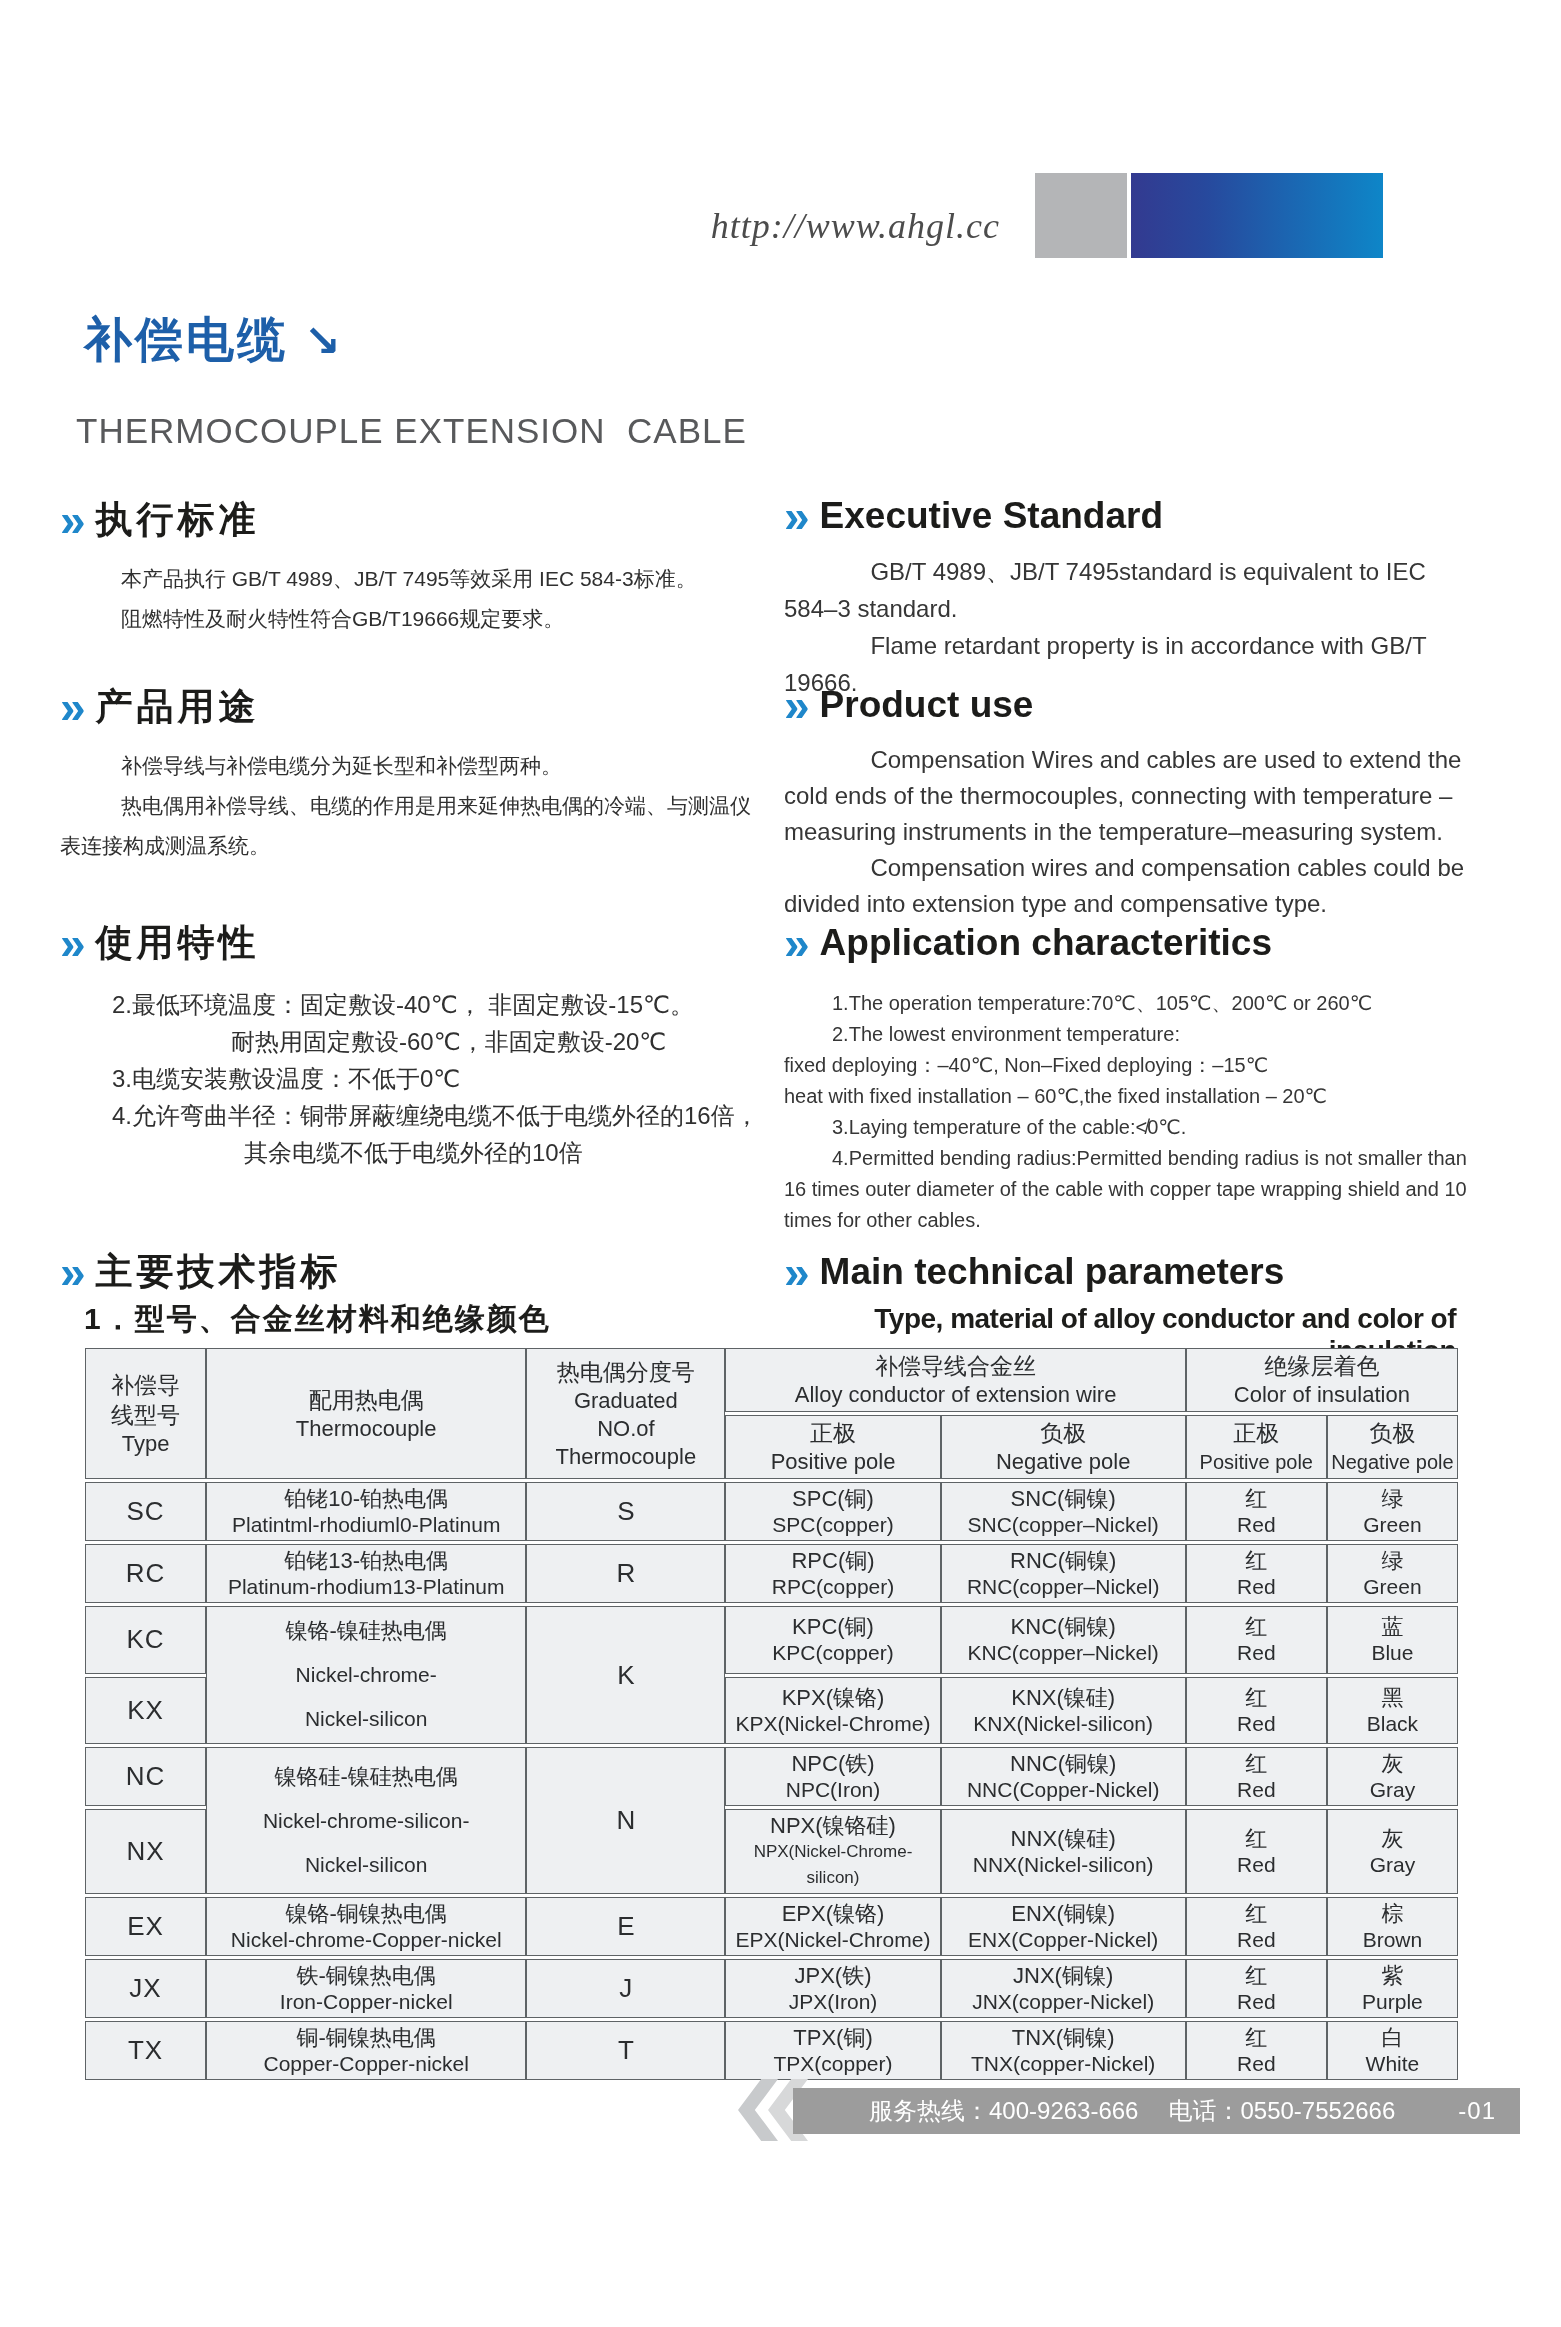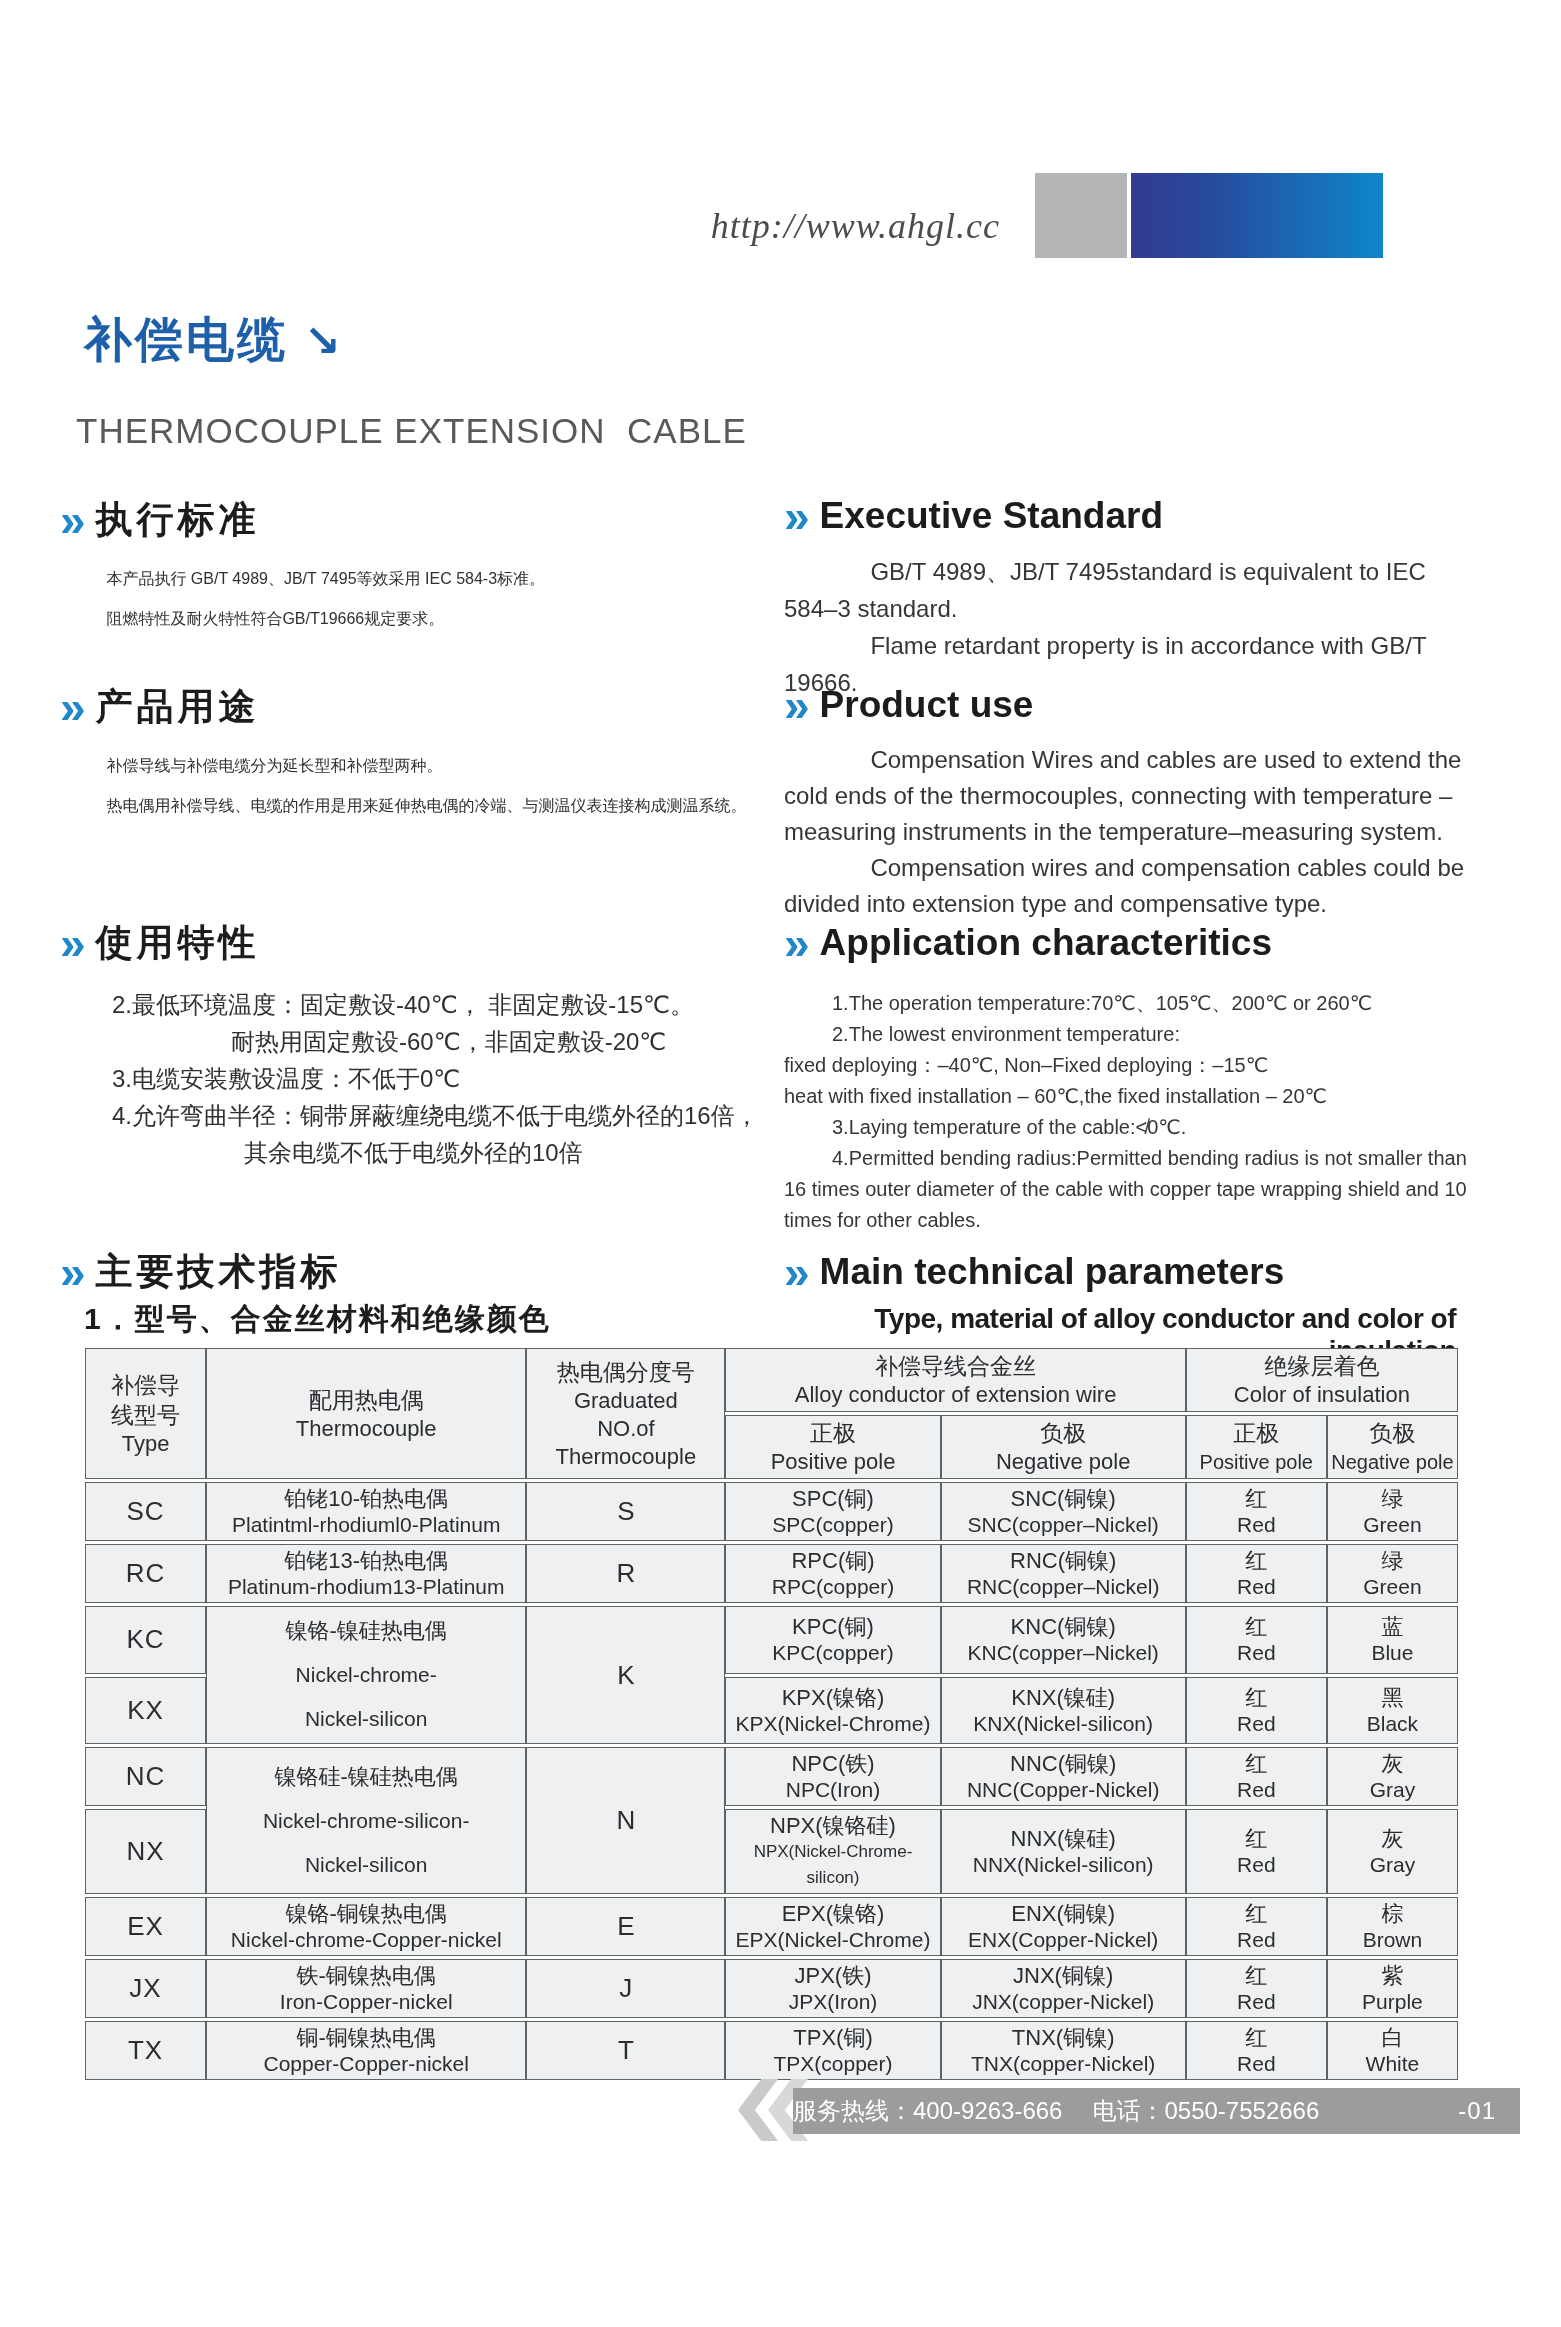--- a/index.html
+++ b/index.html
@@ -28,21 +28,21 @@
     letter-spacing:1px; white-space:pre; }
 
   
   .sec { position:absolute; }
   .sec-head { display:flex; align-items:flex-start; gap:10px; font-weight:bold;
     font-size:37px; color:#1c1c1a; line-height:1.1; }
   .sec-head .chev-icon { color:#1f87ca; font-size:46px; line-height:0.9; font-weight:bold; }
   .cn-head { letter-spacing:4px; }
 
   
-  .cn-body { font-size:16px; line-height:40px; color:#303030; margin-top:18px; }
+  .cn-body { font-size:21px; line-height:40px; color:#303030; margin-top:18px; }
   .cn-body p.ind { text-indent:2.9em; }
   .en-body { font-size:24px; line-height:37px; color:#363636; margin-top:16px; }
   .en-body p.ind { text-indent:3.6em; }
 
   .cn-list { margin-top:22px; font-size:24px; line-height:37px; color:#303030; }
   .cn-list .l { padding-left:52px; white-space:nowrap; }
   .cn-list .l.ind2 { padding-left:171px; }
   .cn-list .l.ind3 { padding-left:184px; }
   .en-list { margin-top:24px; font-size:20px; line-height:31px; color:#363636; }
   .en-list .l.num { text-indent:48px; }
@@ -69,21 +69,21 @@
   .cell-en { font-size:21px; line-height:26px; }
   .cell-en.sm { font-size:17px; }
   .type-cell { font-size:26px; letter-spacing:1px; }
   .grad-cell { font-size:26px; }
   .tc-merged .cell-cn, .tc-merged .cell-en { line-height:44px; }
 
   
   .footer-bar { position:absolute; left:793px; top:2088px; width:727px; height:46px;
     background:#9c9c9c; display:flex; align-items:center; color:#ffffff;
     font-size:24px; z-index:2; }
-  .footer-bar .txt1 { }
+  .footer-bar .txt1 { margin-left:76px; }
   .footer-bar .txt2 { margin-left:30px; }
   .footer-bar .pageno { margin-left:auto; margin-right:24px; letter-spacing:1px; }
   .chev { position:absolute; top:2079px; width:40px; height:62px;
     clip-path:polygon(100% 0, 58% 0, 0 50%, 58% 100%, 100% 100%, 42% 50%); }
   .chev.c1 { left:738px; background:#c8cacc; z-index:1; }
   .chev.c2 { left:768px; background:#d7d8d9; z-index:0; }
 </style>
 </head>
 <body>
 

